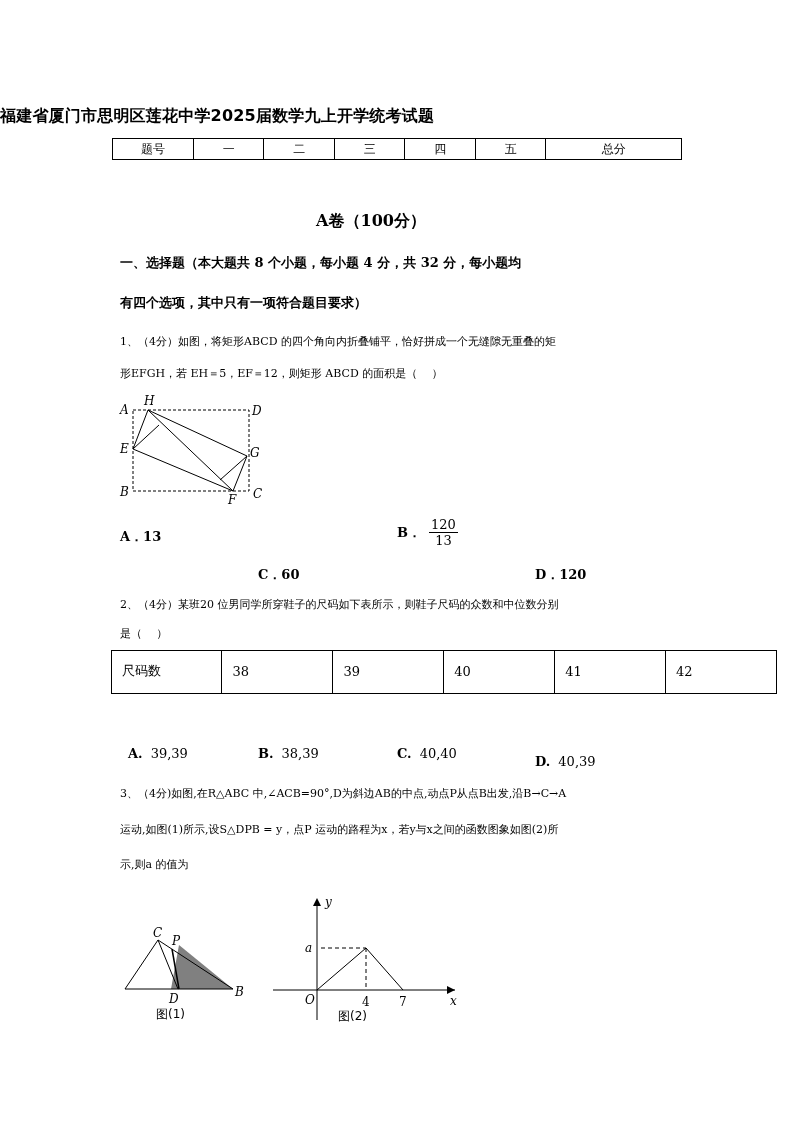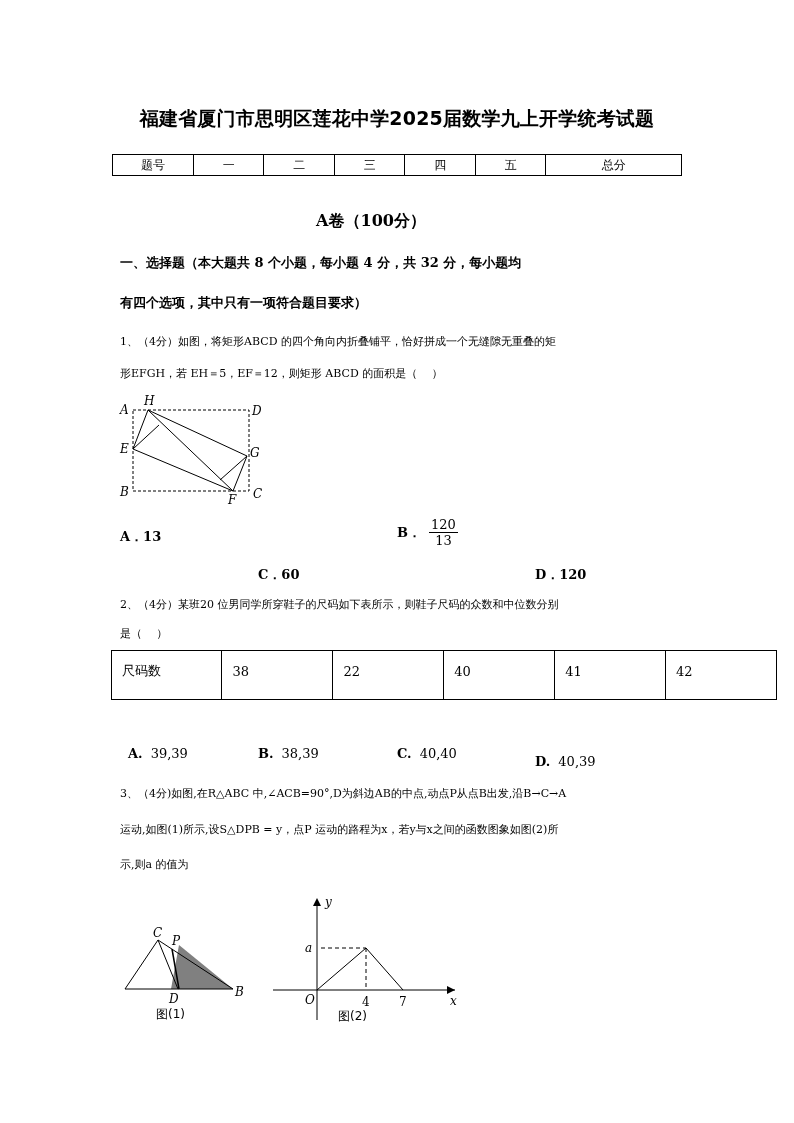--- a/index.html
+++ b/index.html
@@ -1,31 +1,31 @@
 <!DOCTYPE html>
 <html><head>
 <meta charset="utf-8">
 <style>
   html, body { margin: 0; padding: 0; background: #ffffff; }
   body { width: 794px; height: 1123px; position: relative; overflow: hidden;
          font-family: "DejaVu Serif", "Liberation Serif", serif; color: #000; }
   .abs { position: absolute; }
-  .title { left: 0; width: 794px; top: 106px; text-align: center; font-size: 19px; font-weight: bold;
+  .title { left: 0; width: 794px; top: 106px; font-size: 16px; font-weight: bold;
            font-family: "DejaVu Sans", "Liberation Sans", sans-serif; letter-spacing: 0.2px; }
-  table.score { position: absolute; left: 112px; top: 138px; width: 570px; border-collapse: collapse; font-size: 12px; margin-top: 16px; }
+  table.score { position: absolute; left: 112px; top: 138px; width: 570px; border-collapse: collapse; font-size: 12px; }
   table.score td { border: 1px solid #000; height: 20px; text-align: center; padding: 0; }
   .subtitle { left: 0; width: 742px; top: 211px; text-align: center; font-size: 16px; font-weight: bold; }
   .section { left: 120px; font-size: 13px; font-weight: bold; }
   .q { left: 120px; font-size: 11px; width: 560px; }
   .opt { font-size: 13px; font-weight: bold; }
   .frac { display: inline-block; vertical-align: middle; text-align: center; font-weight: normal; font-size: 13px; margin-left: 8px; }
   .frac span { display: block; padding: 0 2px; }
   .frac .num { border-bottom: 1px solid #000; }
   table.shoe { position: absolute; left: 111px; top: 650px; width: 666px; border-collapse: collapse; font-size: 13px; }
-  table.shoe td { border: 1px solid #000; height: 40px; padding: 0 0 8px 10px; text-align: left; width: 111px; }
+  table.shoe td { border: 1px solid #000; height: 40px; padding: 0 0 2px 10px; text-align: left; width: 111px; }
   .opt2 { font-size: 13px; }
   .opt2 b { margin-right: 8px; }
   .fig-cap { font-size: 12px; font-family: "DejaVu Sans", "Liberation Sans", sans-serif; }
 </style>
 </head>
 <body>
 
 <div class="abs title">福建省厦门市思明区莲花中学2025届数学九上开学统考试题</div>
 
 <table class="score">
@@ -84,21 +84,21 @@
 </div>
 
 <div class="abs q" style="top:597px">2、（4分）某班20 位男同学所穿鞋子的尺码如下表所示，则鞋子尺码的众数和中位数分别</div>
 <div class="abs q" style="top:626px">是（　 ）</div>
 
 <table class="shoe">
   <tbody>
       <tr>
     <td>尺码数</td>
     <td>38</td>
-    <td>22</td>
+    <td>39</td>
     <td>40</td>
     <td>41</td>
     <td>42</td>
   </tr>
 </tbody>
   </table>
 
 <div class="abs opt2" style="left:128px; top:746px">
   <b>A.</b><span>39,39</span>
 </div>

